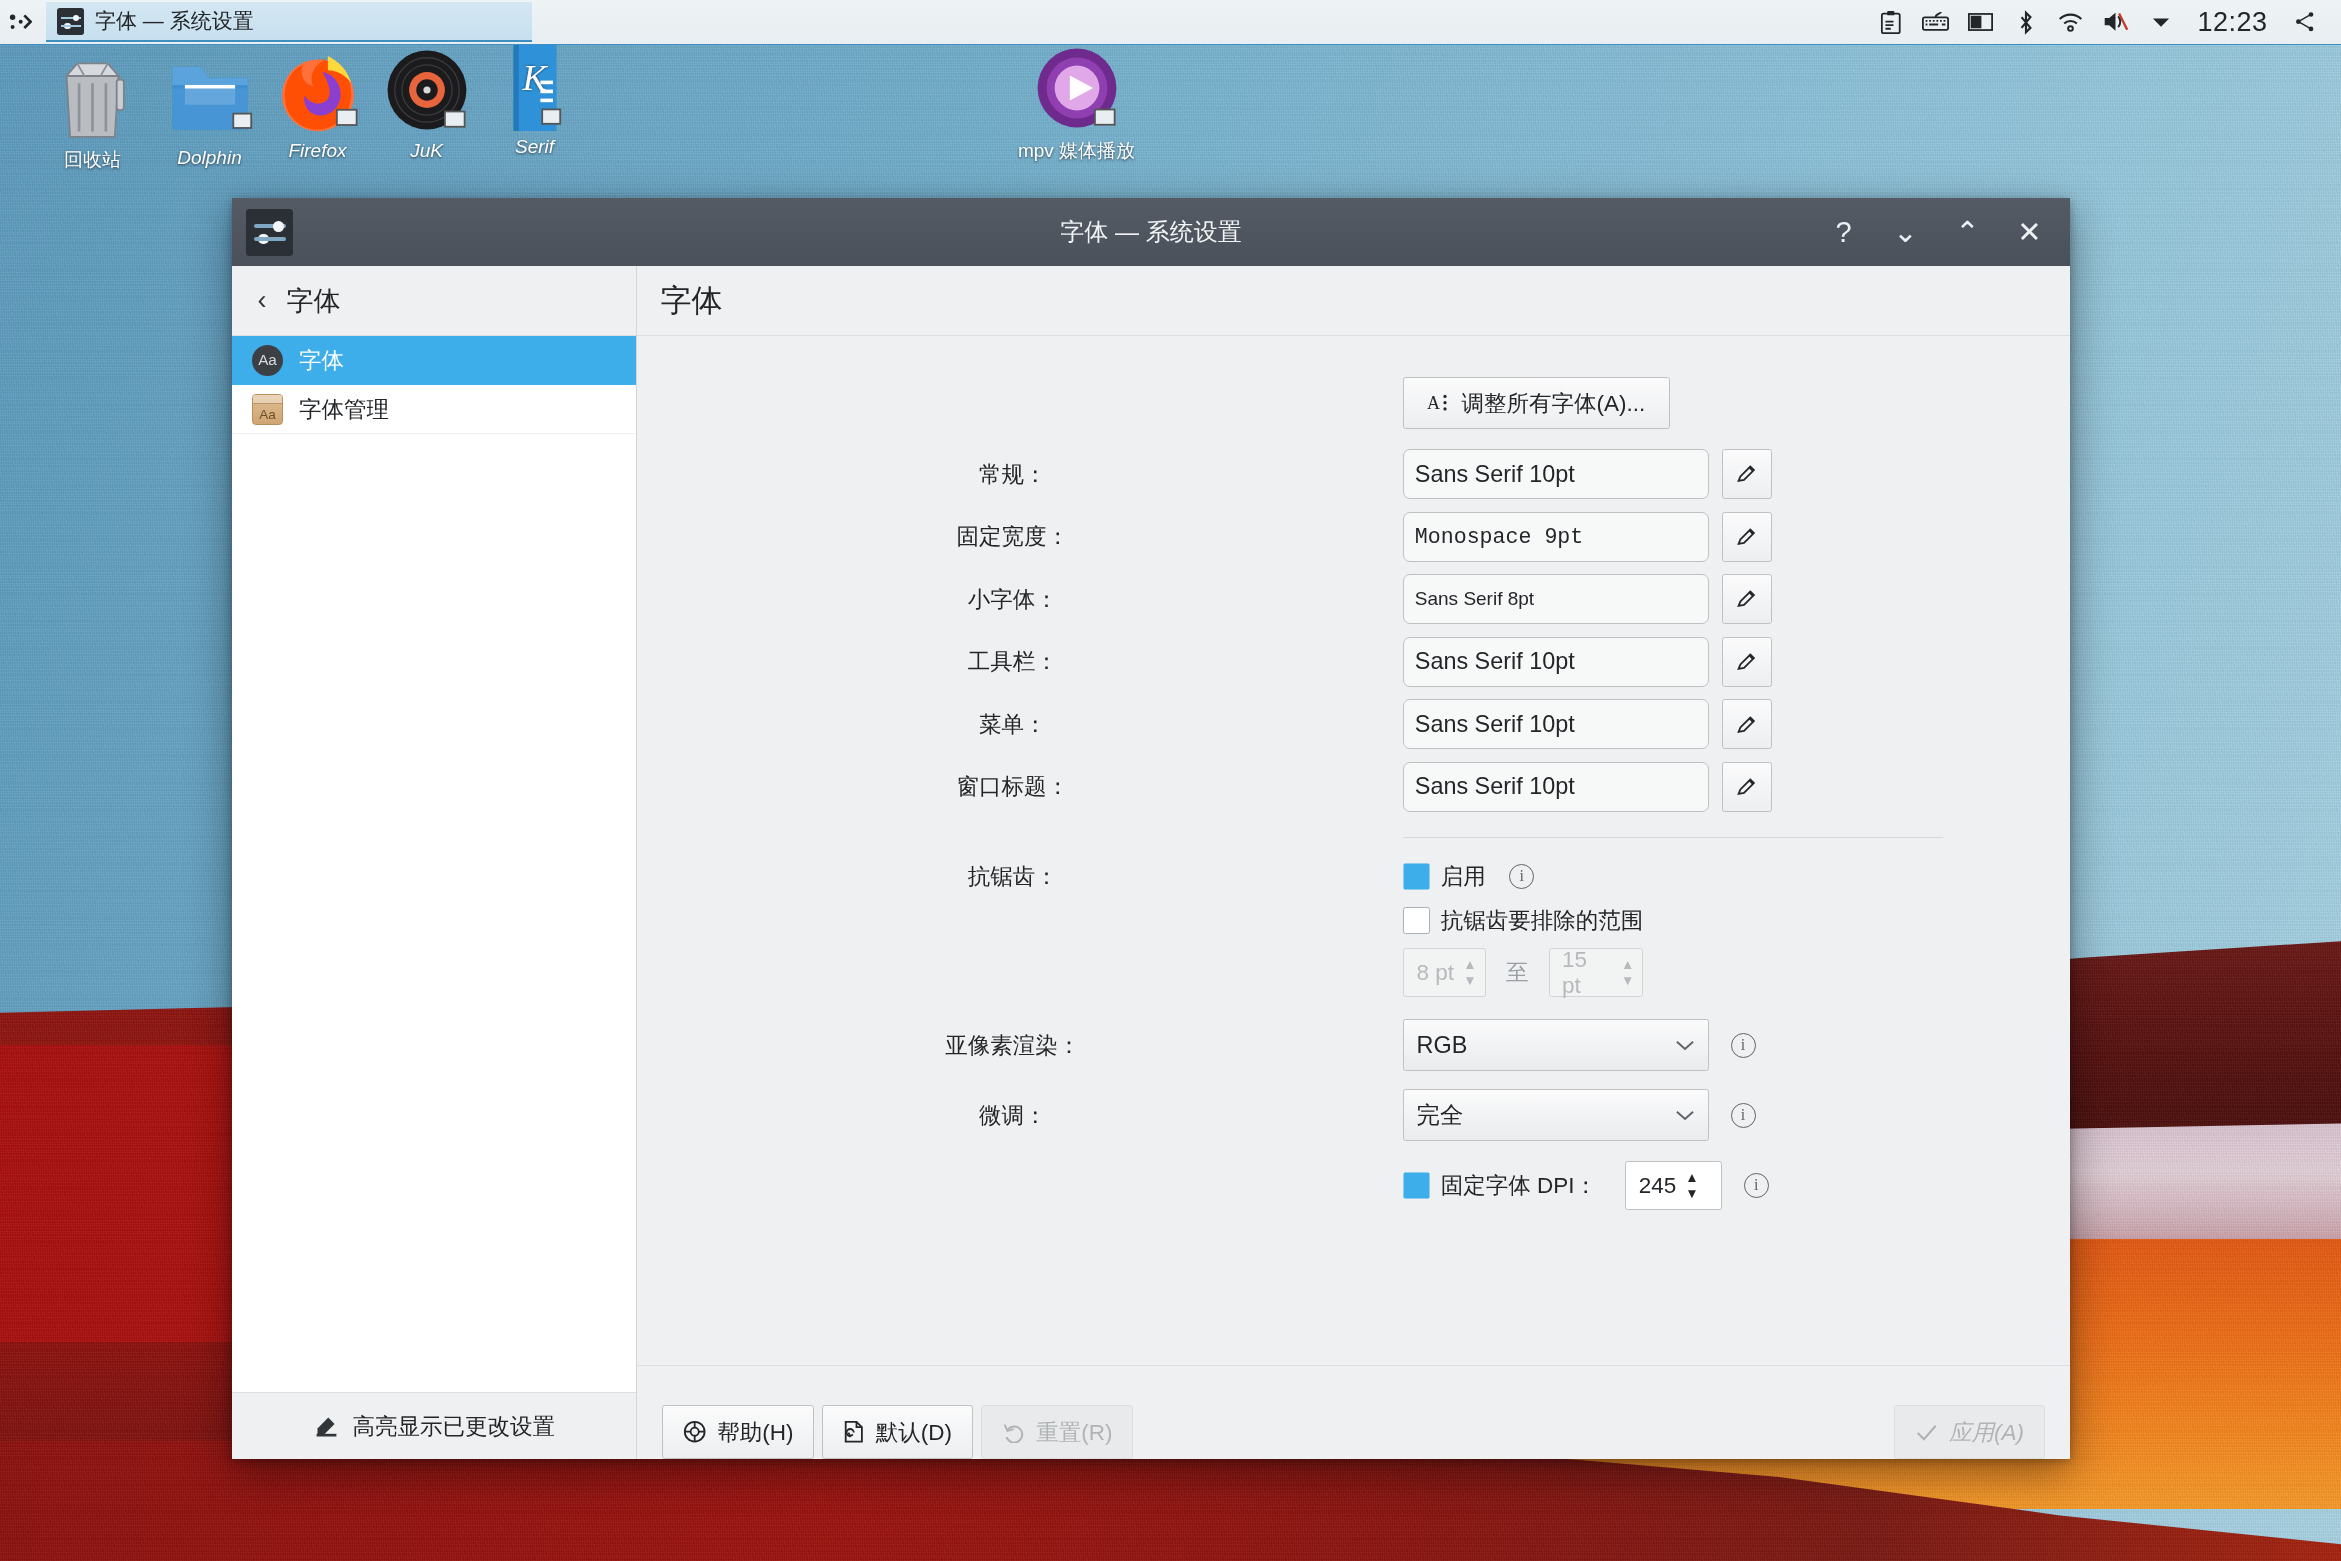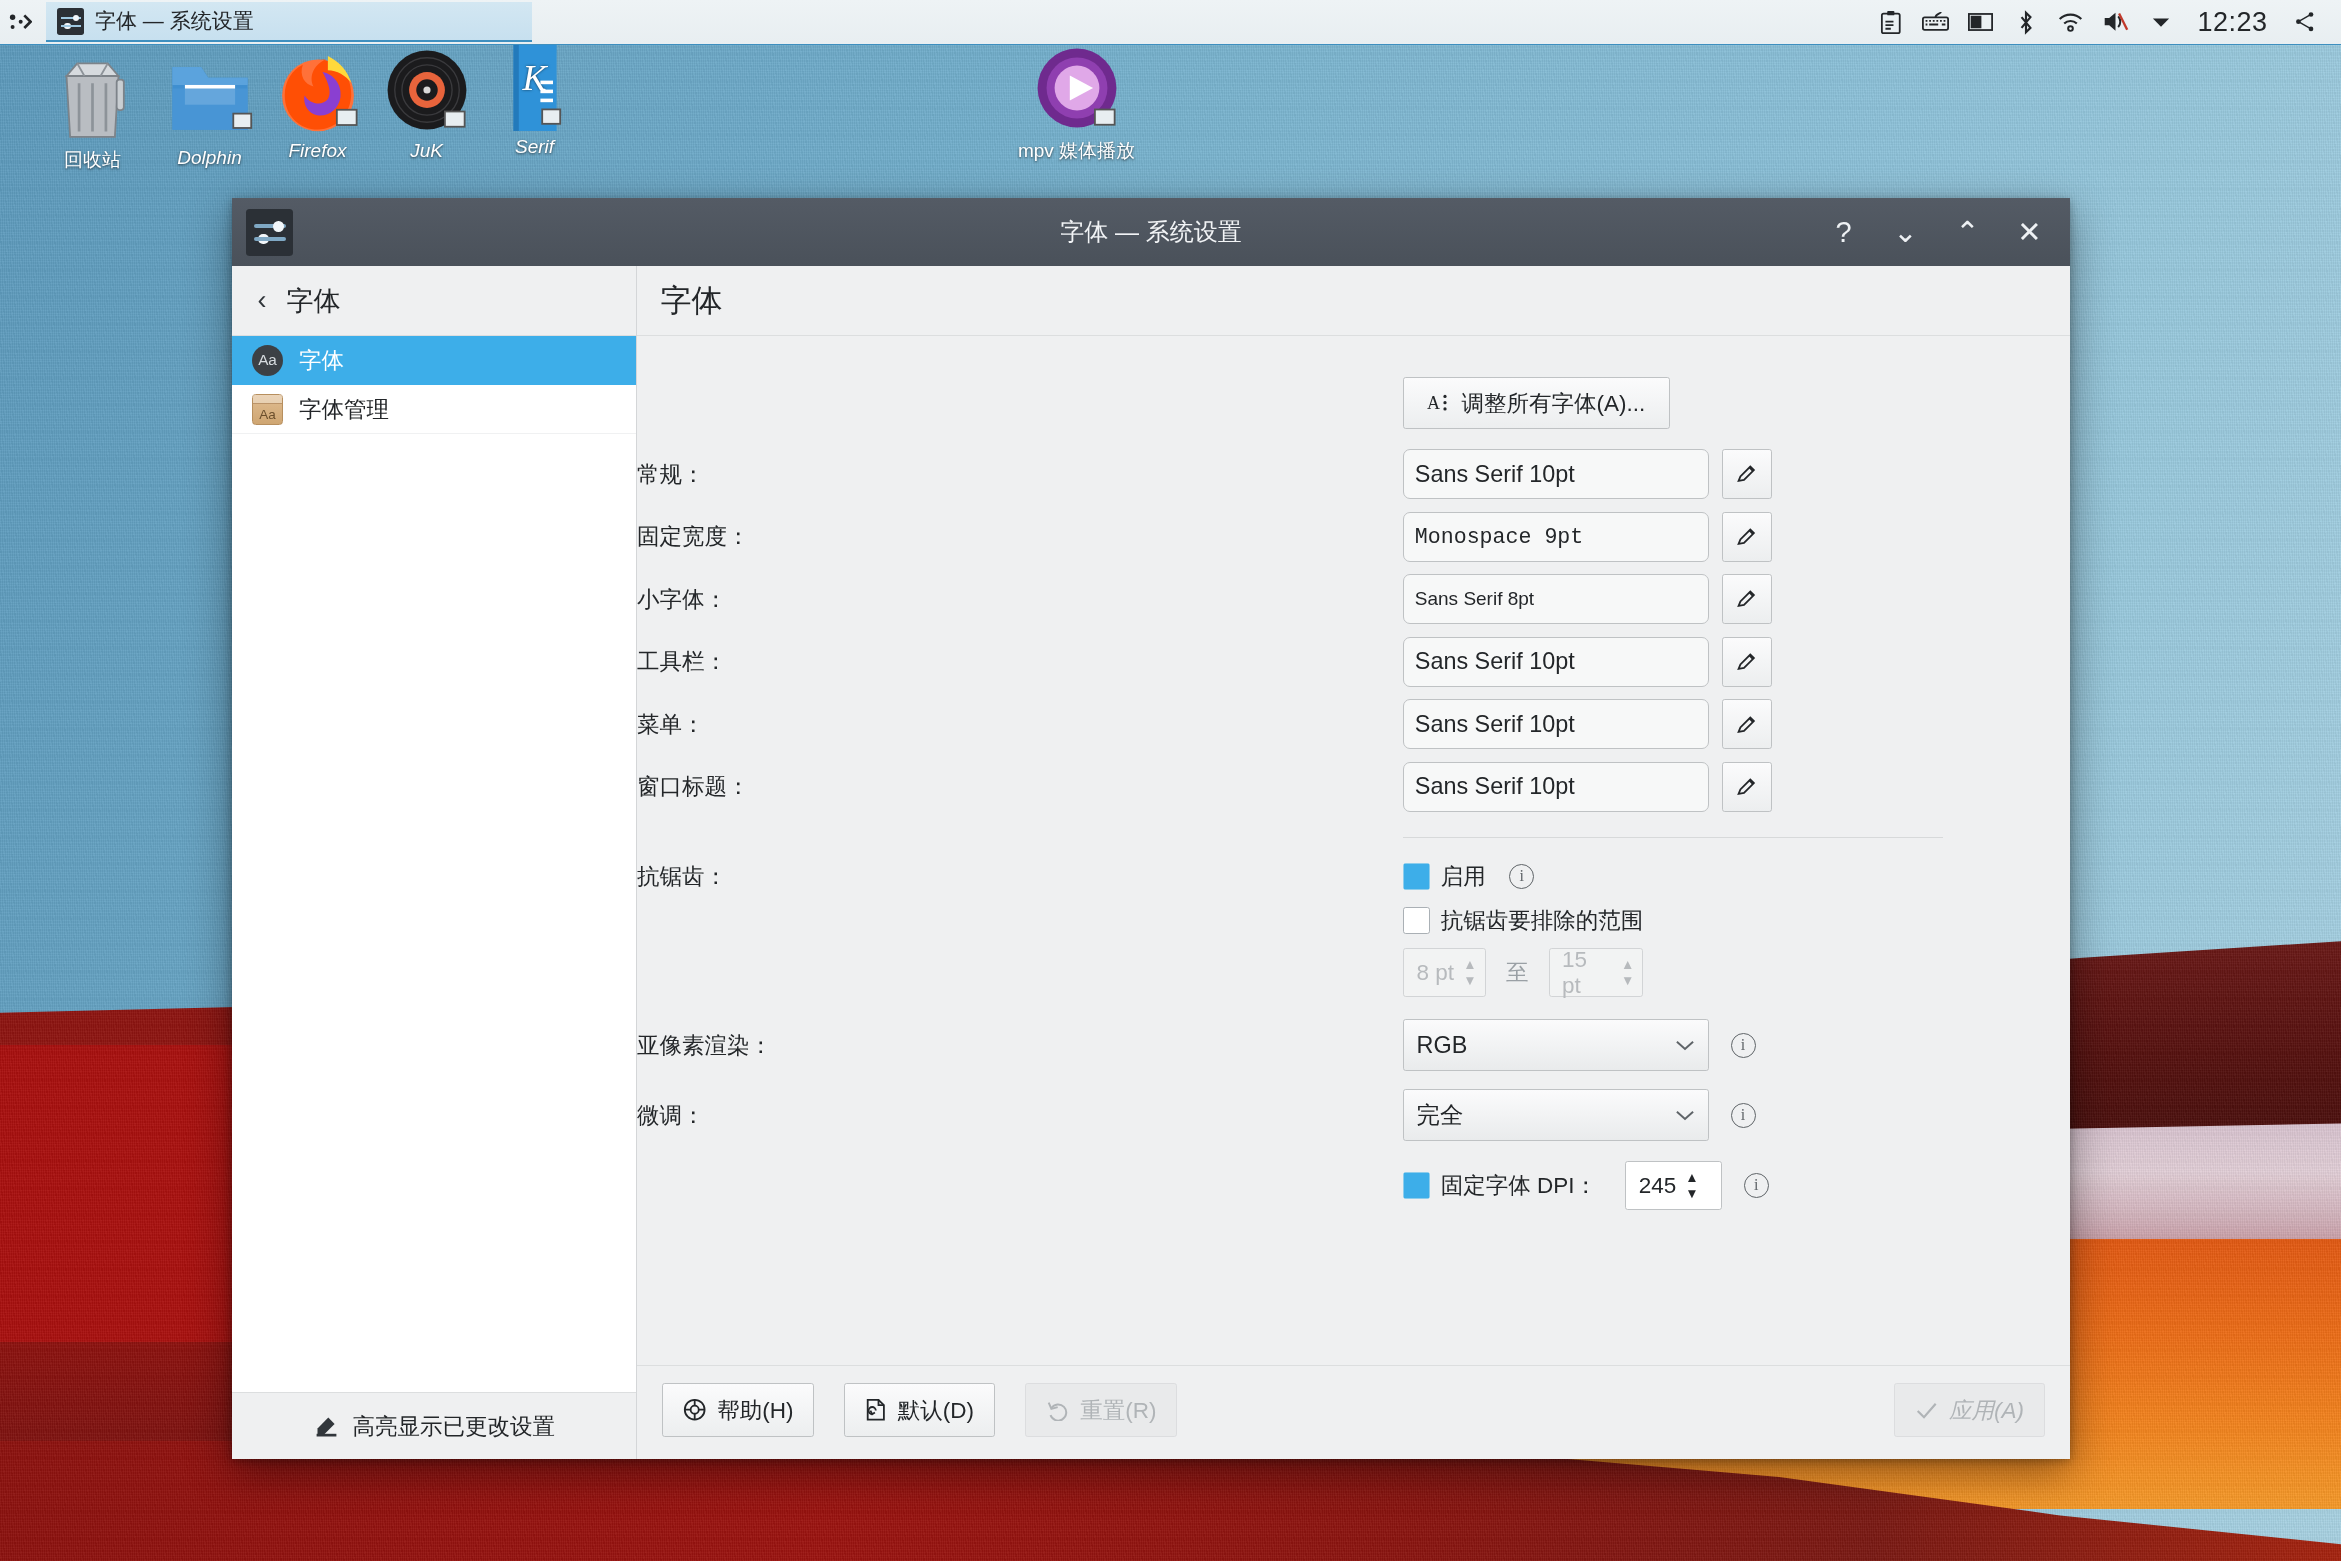--- a/index.html
+++ b/index.html
@@ -183,21 +183,21 @@
   #content { flex: 1; display: flex; flex-direction: column; min-width: 0; background: #eff0f1; }
   #page-head {
     height: 70px; flex: 0 0 70px; display: flex; align-items: center;
     padding-left: 23.4px; border-bottom: 0.9px solid #dcdedf;
   }
   #page-title { font-size: 31px; color: #232629; }
   #form-area { flex: 1; padding-top: 41px; overflow: hidden; }
 
   .frow { display: flex; align-items: center; margin-bottom: 12.6px; }
   .fl {
-    width: 766px; text-align: left; padding-right: 14.4px;
+    width: 766px; text-align: center; padding-right: 14.4px;
     font-size: 22.5px; color: #232629; flex: 0 0 766px;
   }
   .finput {
     width: 306px; height: 50px; flex: 0 0 306px;
     background: #f7f8f8; border: 0.9px solid #bfc2c4; border-radius: 7px;
     display: flex; align-items: center; padding-left: 10.8px;
     font-size: 23.4px; color: #232629;
   }
   .finput.small { font-size: 19px; }
   .finput.mono { font-family: "Liberation Mono", "DejaVu Sans Mono", monospace; font-size: 21.6px; }
@@ -242,22 +242,22 @@
     width: 306px; height: 52px; flex: 0 0 306px;
     background: linear-gradient(180deg, #fbfbfc 0%, #e9ebec 100%);
     border: 0.9px solid #bfc2c4; border-radius: 2.7px;
     display: flex; align-items: center; padding: 0 12.6px;
     font-size: 23.4px; color: #232629;
   }
   .combo .cv { flex: 1; }
 
   
   #btnbar {
-    height: 94px; flex: 0 0 94px; display: flex; align-items: flex-start;
-    padding: 17px 25px; gap: 30px; border-top: 0.9px solid #dcdedf;
+    height: 94px; flex: 0 0 94px; display: flex; align-items: flex-end;
+    padding: 0 25px; gap: 8px; border-top: 0.9px solid #dcdedf;
   }
   .btn {
     height: 54px; padding: 0 20px; display: flex; align-items: center; gap: 10.8px;
     background: linear-gradient(180deg, #fbfbfc 0%, #eceeef 100%);
     border: 0.9px solid #bfc2c4; border-radius: 2.7px;
     font-size: 22.5px; color: #232629;
   }
   .btn.disabled { background: #e9eaeb; border-color: #dcdddf; color: #b0b4b7; }
   .btn.apply { margin-left: auto; font-style: italic; }
   svg { display: block; }

